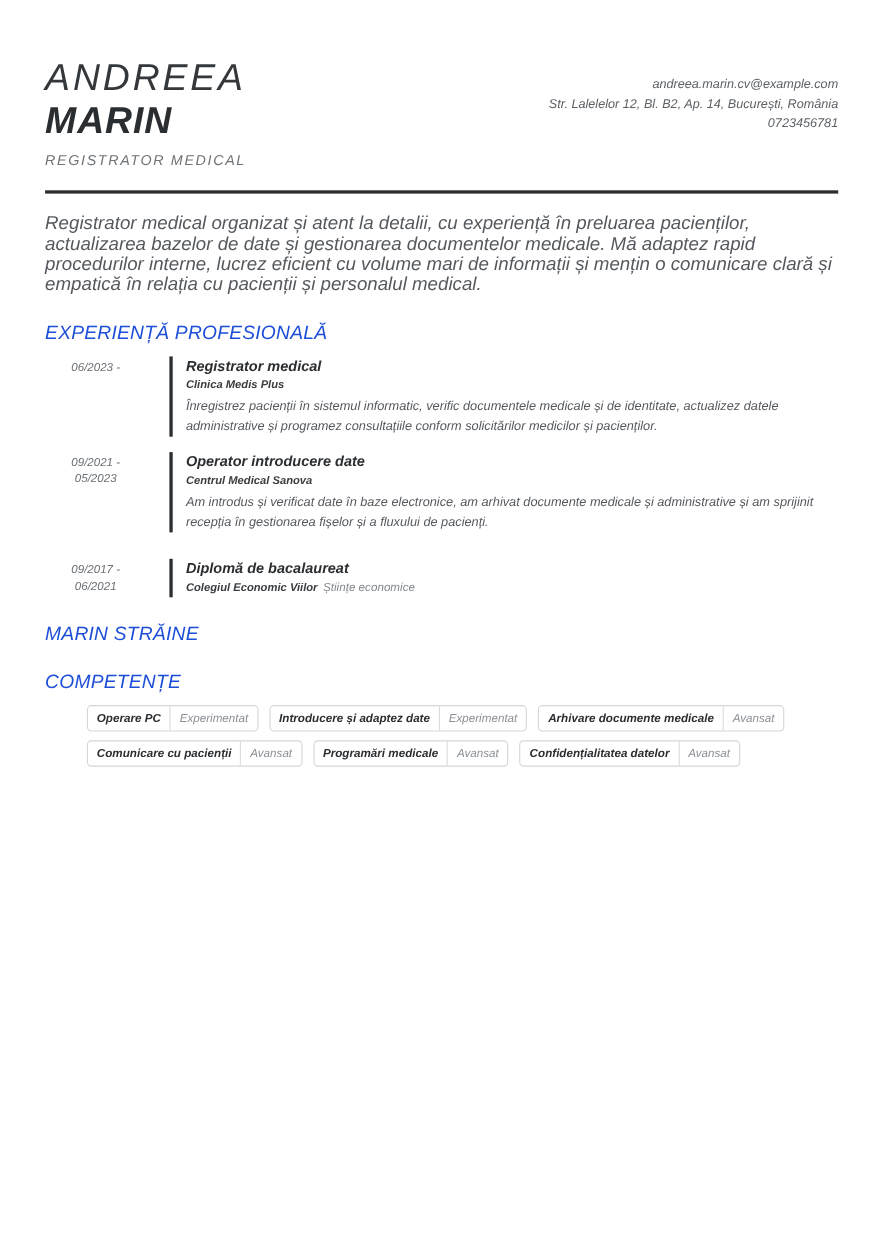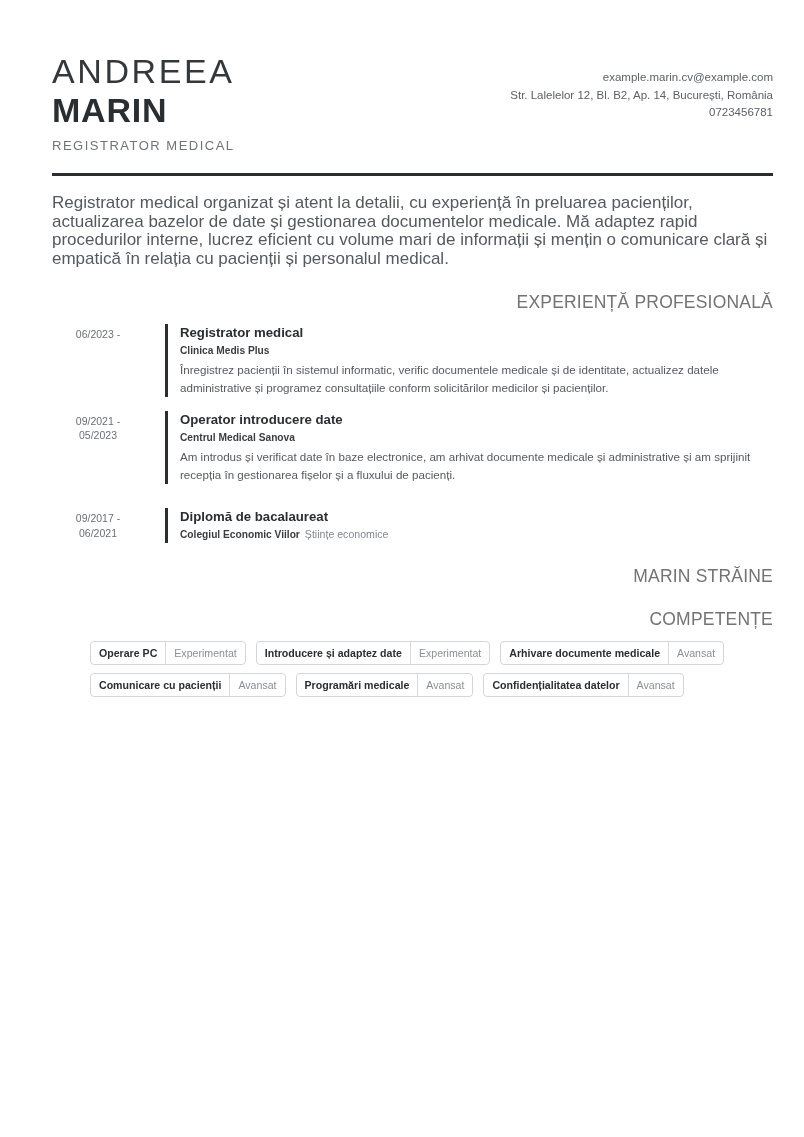--- a/index.html
+++ b/index.html
@@ -16,23 +16,24 @@
   }
   .page {
     position: relative;
     width: 804px;
     height: 1137px;
     background: #ffffff;
     overflow: hidden;
   }
   .content {
     position: absolute;
-    left: 52px;
+    left: 41px;
     top: 0;
     width: 721px;
+    font-style: italic;
   }
 
   
   .header {
     display: flex;
     justify-content: space-between;
     align-items: flex-start;
     padding-top: 52px;
   }
   .name-block { line-height: 1; }
@@ -85,24 +86,23 @@
     color: #55595e;
     text-align: left;
   }
 
   
   .section { margin-top: 24px; }
   .section-title {
     font-size: 17.5px;
     font-weight: 500;
     letter-spacing: 0.2px;
-    color: #737373;
+    color: #1d4ed8;
     margin: 16px 0 12px 0;
     line-height: 1.1;
-    text-align: right;
   }
 
   
   .entry {
     display: flex;
     align-items: stretch;
     margin-bottom: 14px;
   }
   .entry:last-child { margin-bottom: 0; }
   .entry-dates {
@@ -193,21 +193,21 @@
 <div class="page">
   <div class="content">
 
     <div class="header">
       <div class="name-block">
         <span class="first-name">ANDREEA</span>
         <span class="last-name">MARIN</span>
         <span class="job-subtitle">REGISTRATOR MEDICAL</span>
       </div>
       <div class="contact-block">
-        <span class="contact-line">example.marin.cv@example.com</span>
+        <span class="contact-line">andreea.marin.cv@example.com</span>
         <span class="contact-line">Str. Lalelelor 12, Bl. B2, Ap. 14, București, România</span>
         <span class="contact-line">0723456781</span>
       </div>
     </div>
 
     <div class="rule"></div>
 
     <div class="summary">Registrator medical organizat și atent la detalii, cu experiență în preluarea pacienților, actualizarea bazelor de date și gestionarea documentelor medicale. Mă adaptez rapid procedurilor interne, lucrez eficient cu volume mari de informații și mențin o comunicare clară și empatică în relația cu pacienții și personalul medical.</div>
 
     <div class="section">

